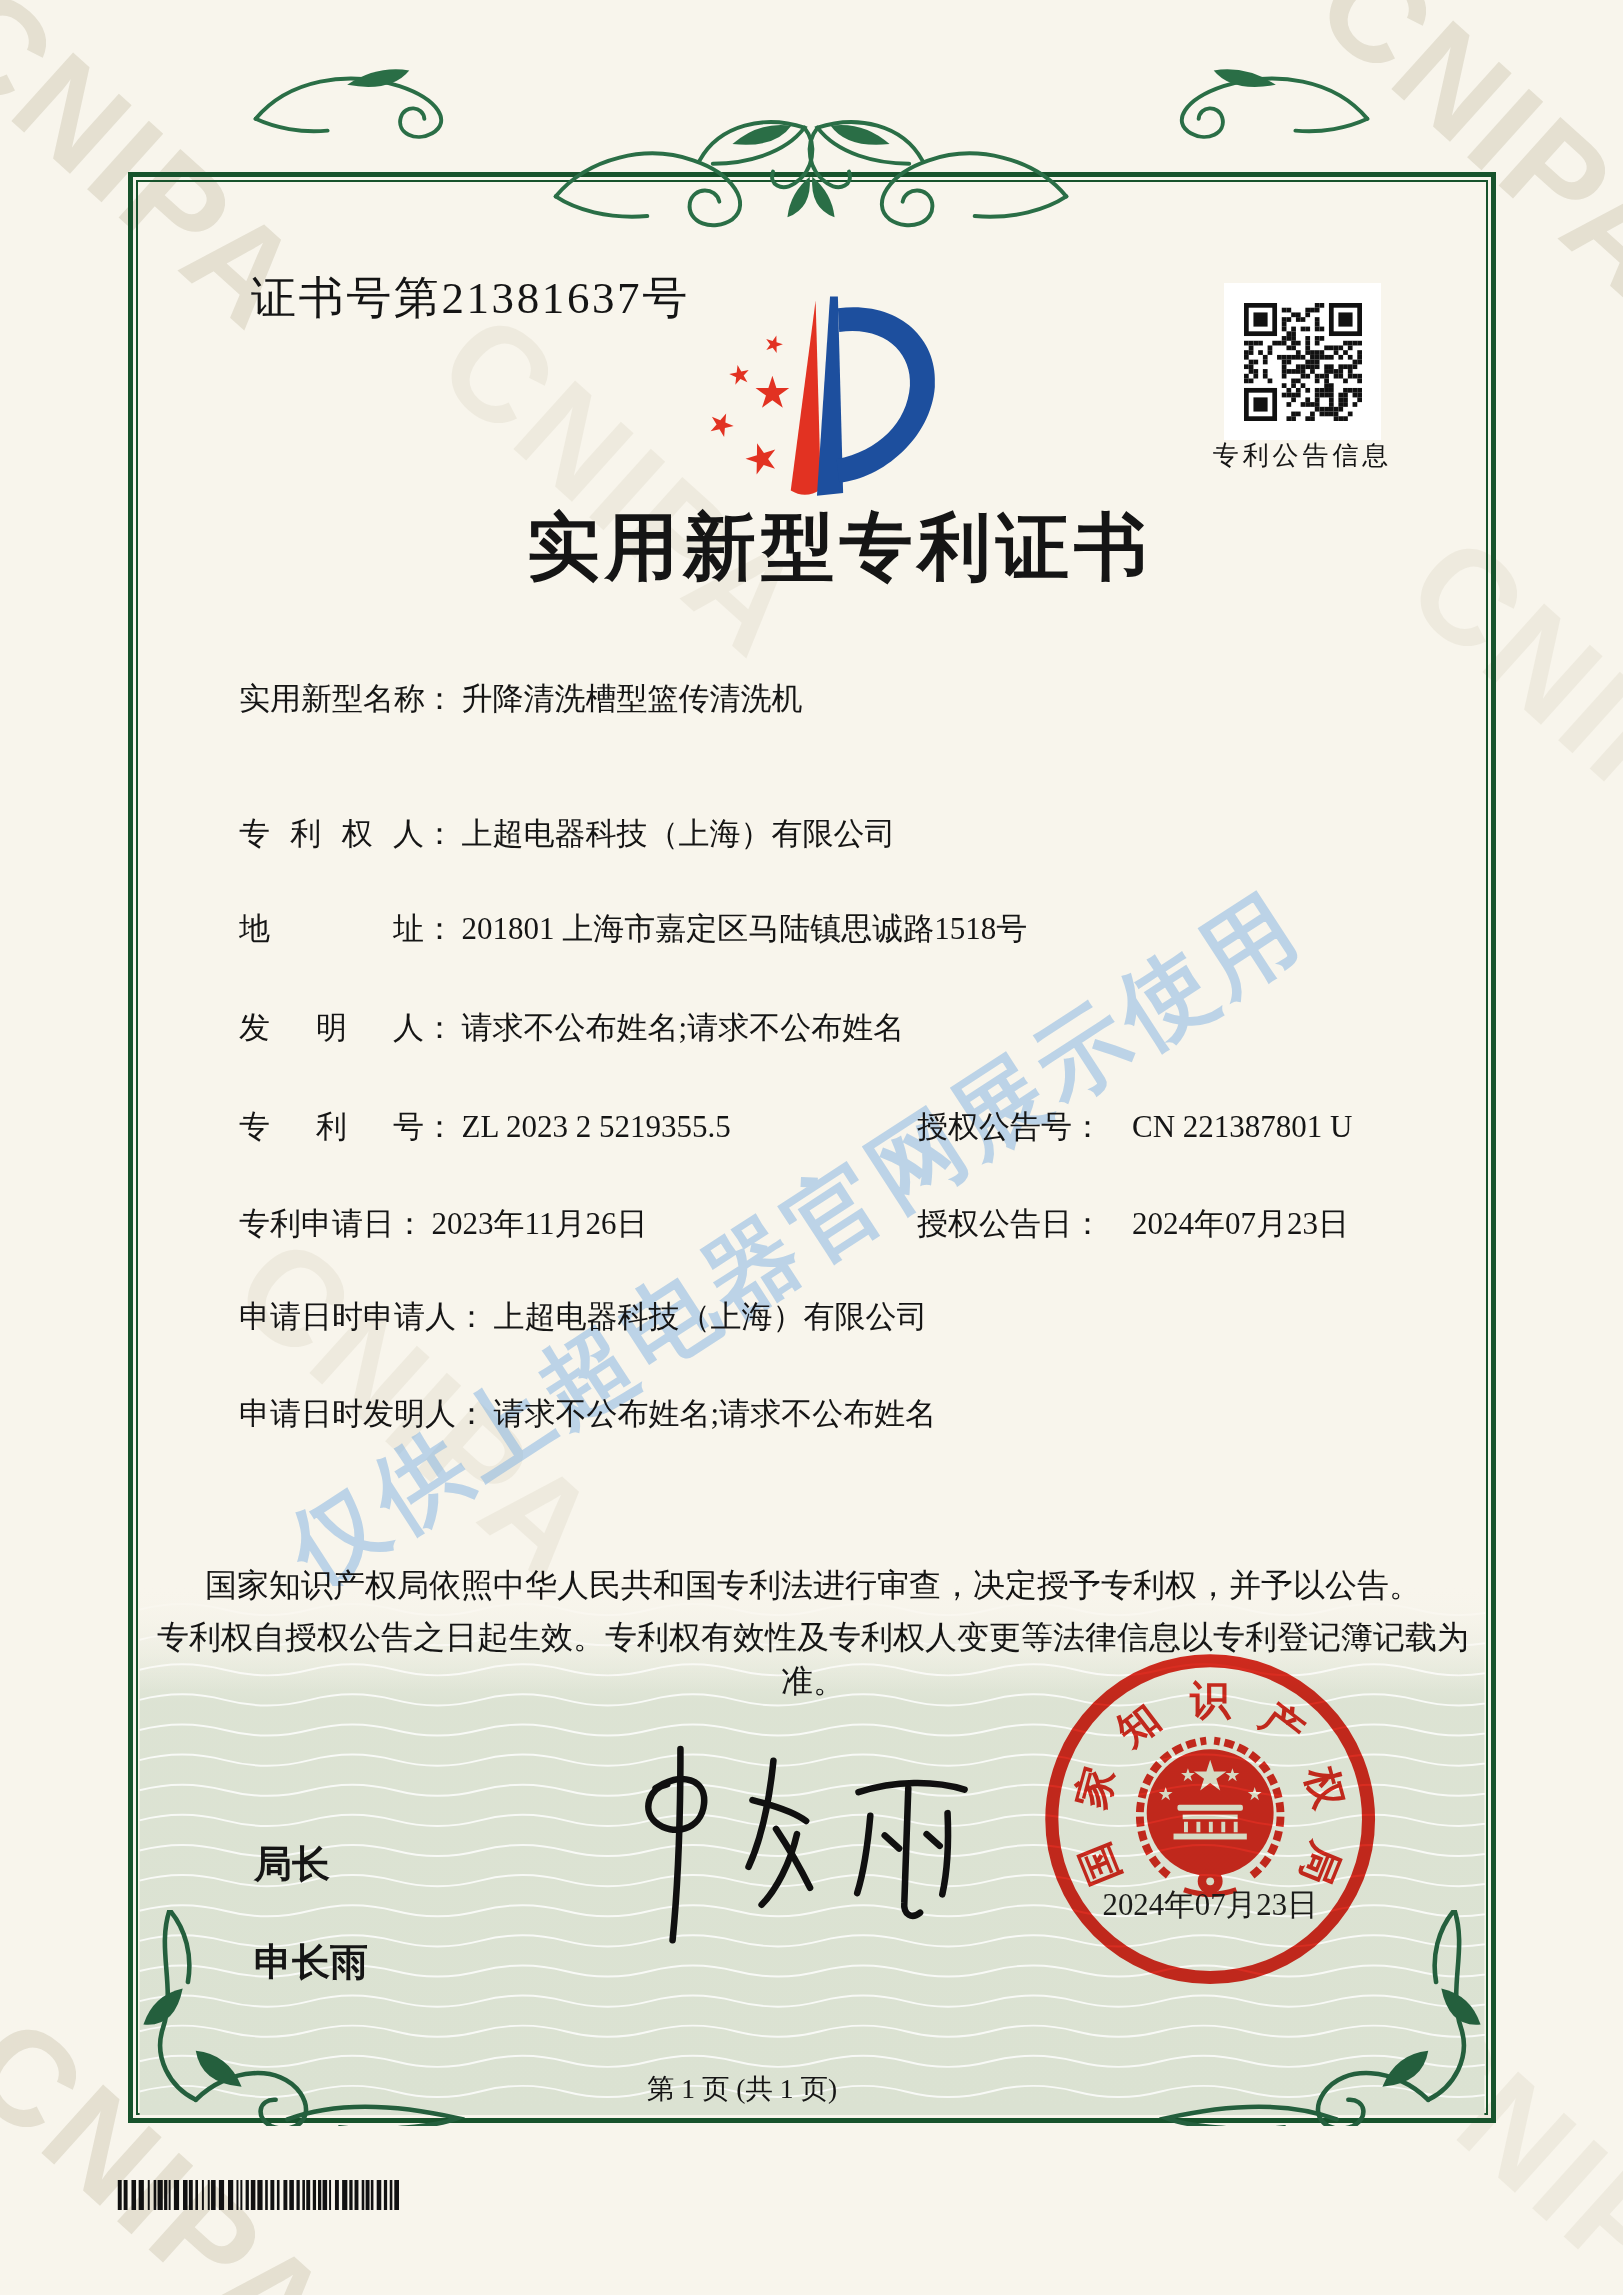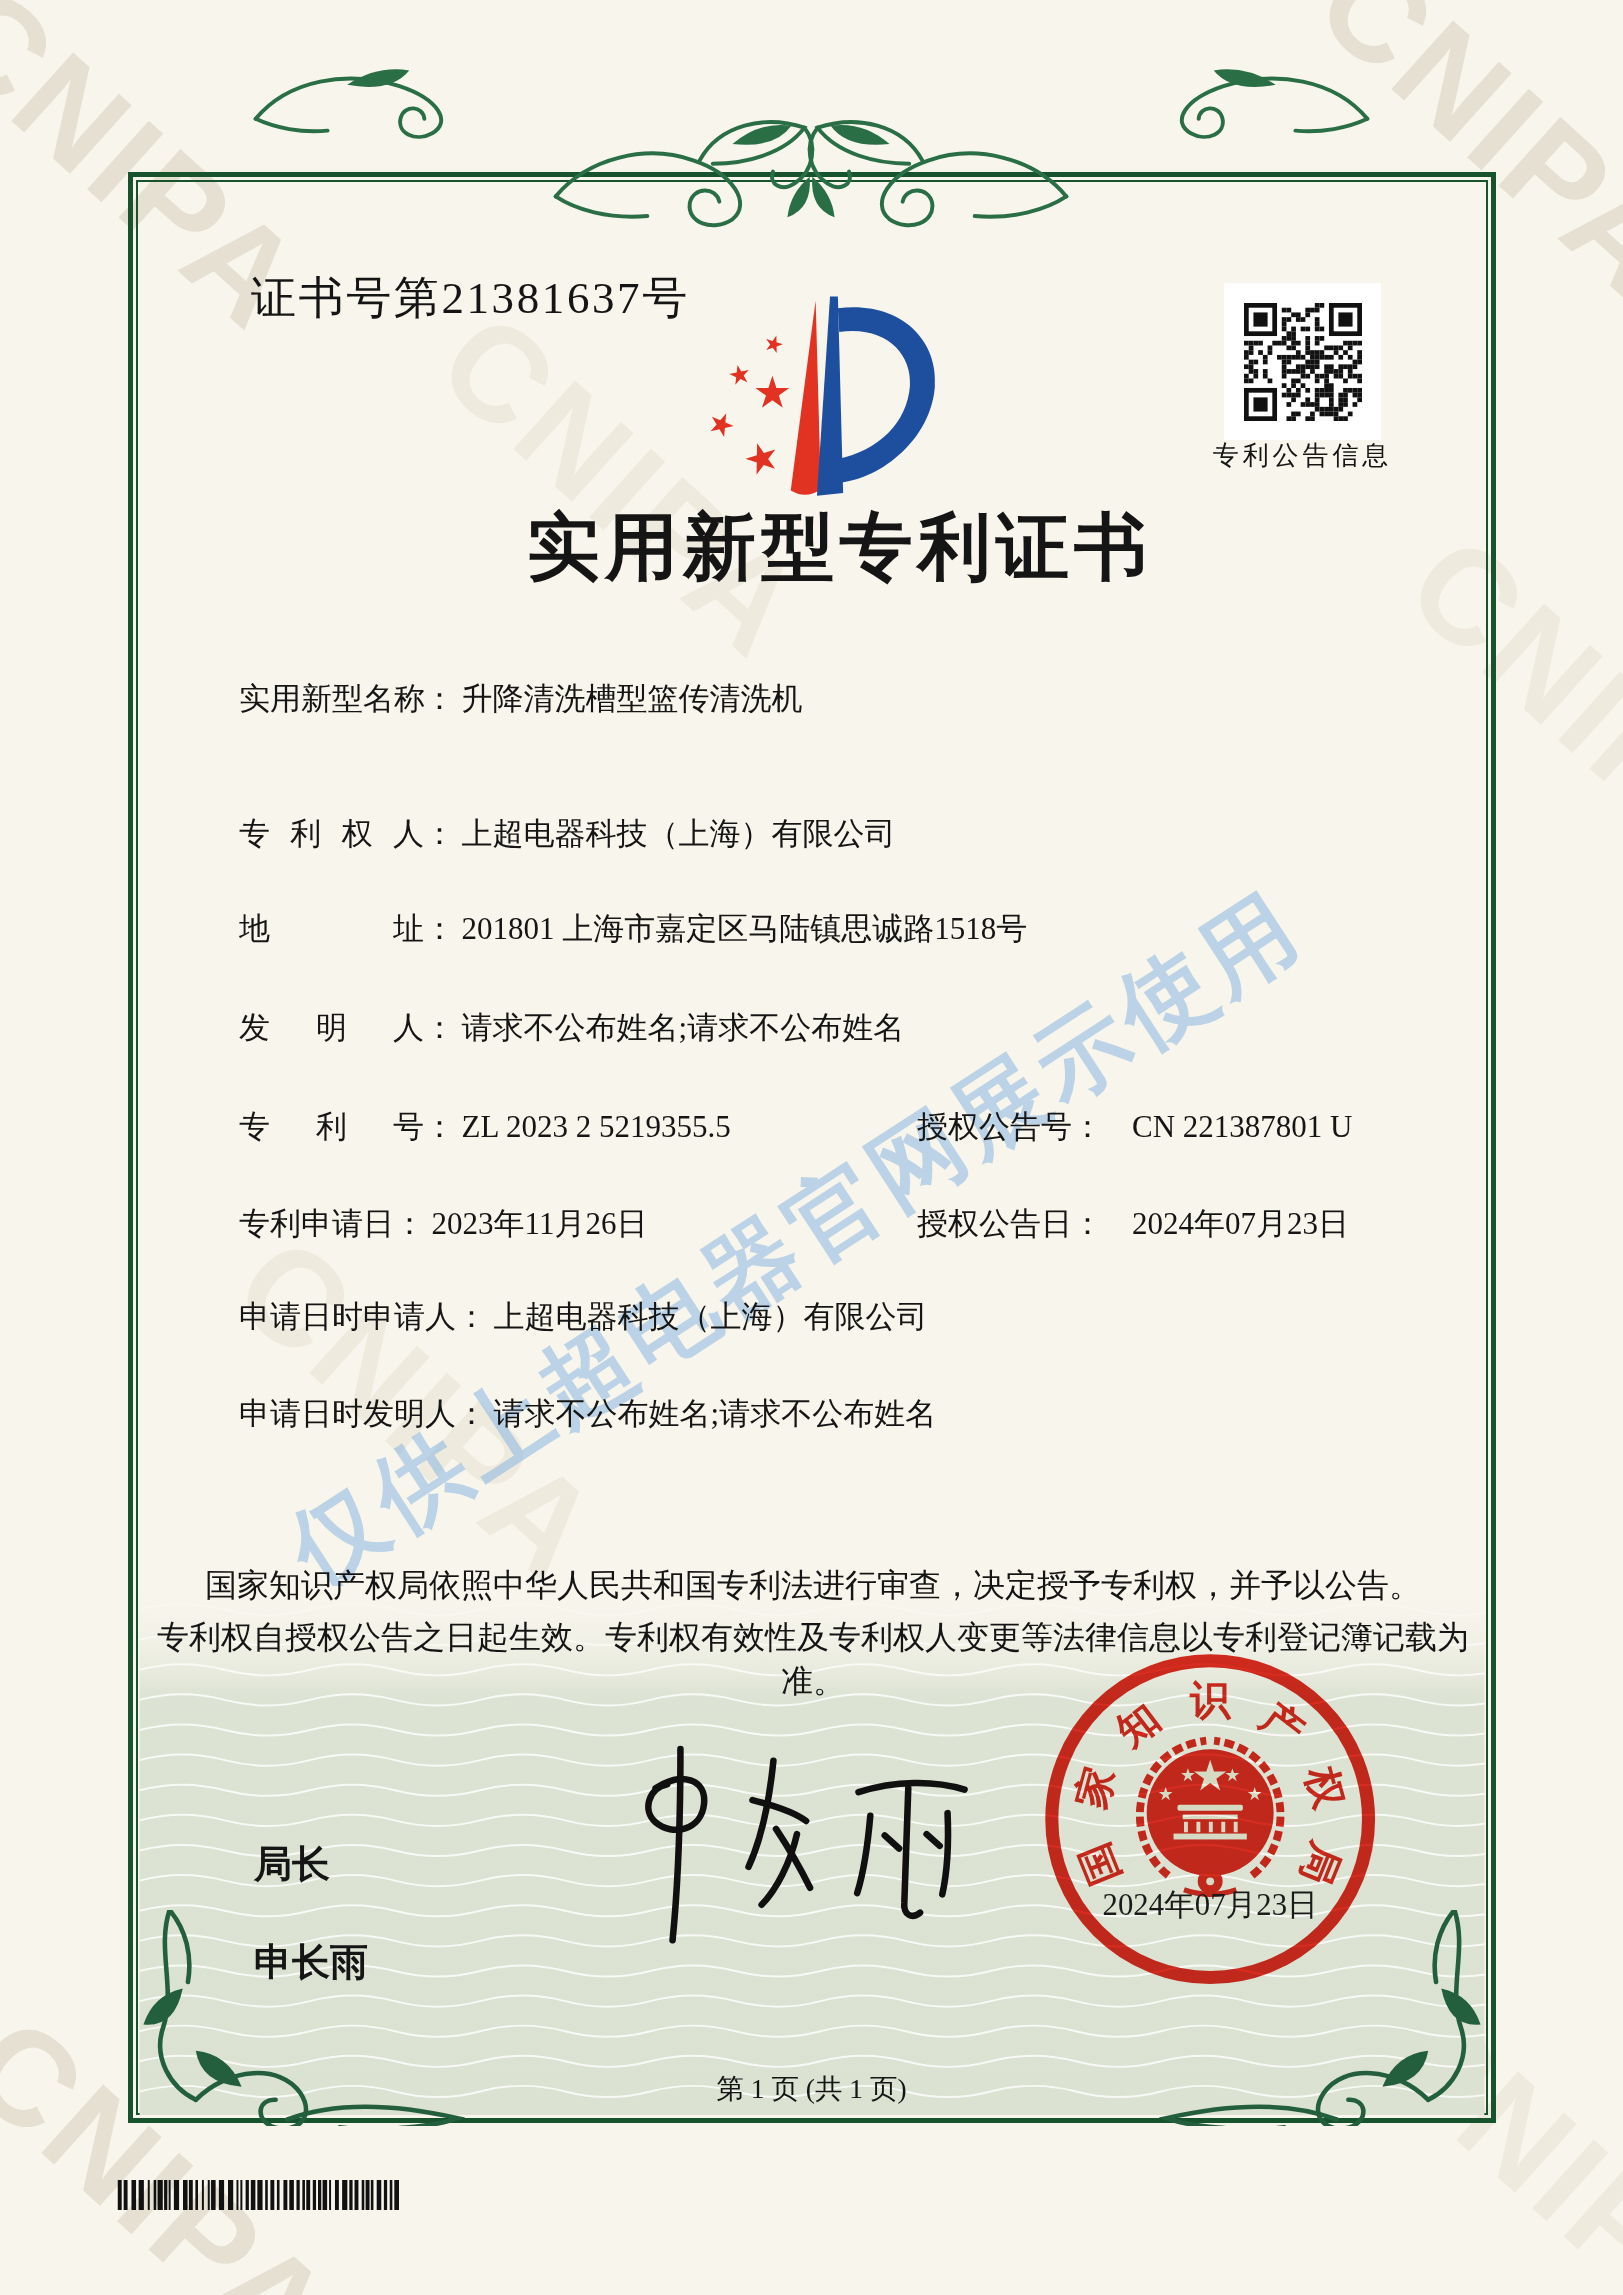--- a/index.html
+++ b/index.html
@@ -31,21 +31,21 @@
   .val{display:inline-block;margin-left:6.6px;}
   .pair2{position:absolute;left:678px;top:0;}
   .pair2 .val{margin-left:29px;}
   .legal{position:absolute;left:151px;width:1324px;text-align:center;font-size:32px;}
   #signer-title,#signer-name{position:absolute;left:254px;font-size:38px;font-weight:bold;
       font-family:Liberation Mono, monospace;}
   #qr-box{position:absolute;left:1224px;top:283px;width:157px;height:157px;background:#ffffff;}
   #qr{position:absolute;left:19.7px;top:19.7px;}
   #qr-caption{position:absolute;left:1211px;top:438px;width:183px;text-align:center;font-size:26px;
       letter-spacing:3.9px;font-family:Liberation Mono, monospace;}
-  #footer-page{position:absolute;left:0;top:2071px;width:1623px;text-align:center;font-size:27.5px;}
+  #footer-page{position:absolute;left:0;top:2071px;width:1484px;text-align:center;font-size:27.5px;}
   #seal{position:absolute;left:1042px;top:1651px;mix-blend-mode:multiply;opacity:.96;}
   #sig{position:absolute;left:577px;top:1737px;}
   #barcode{position:absolute;left:117px;top:2180px;}
   #logo{position:absolute;left:682px;top:282px;}
 </style>
 </head>
 <body>
 
 <div id="page">
 

